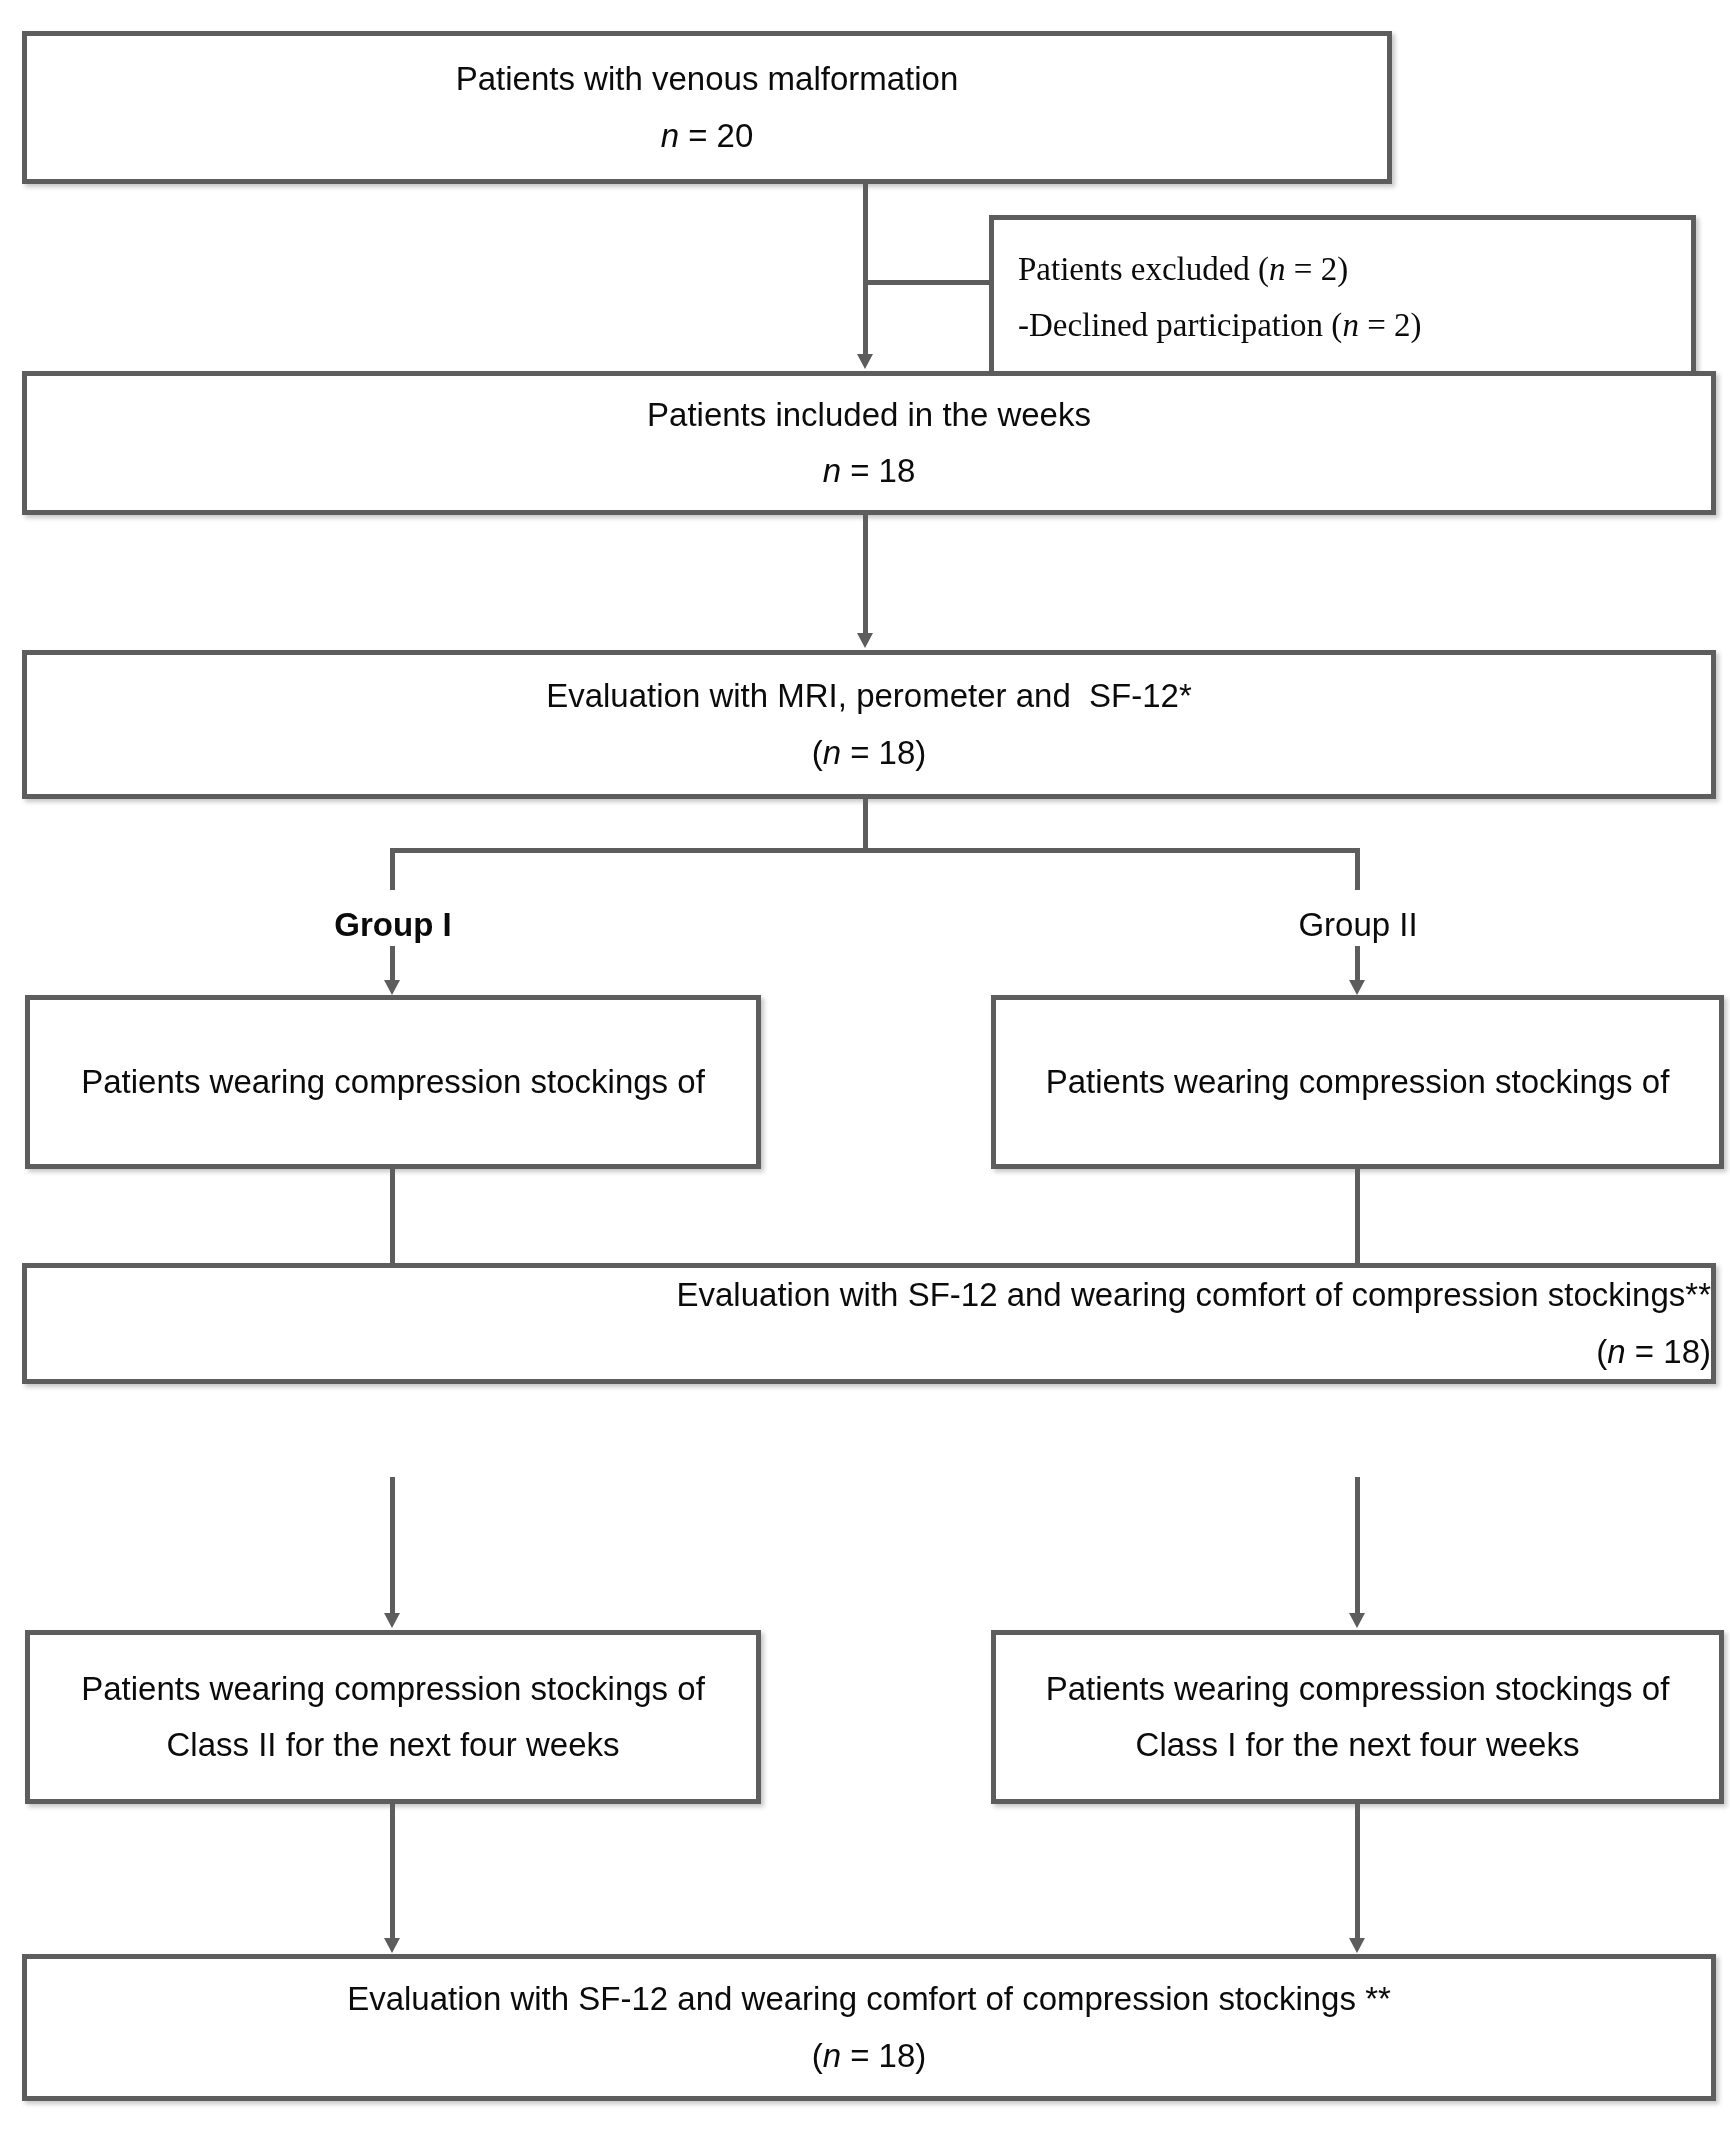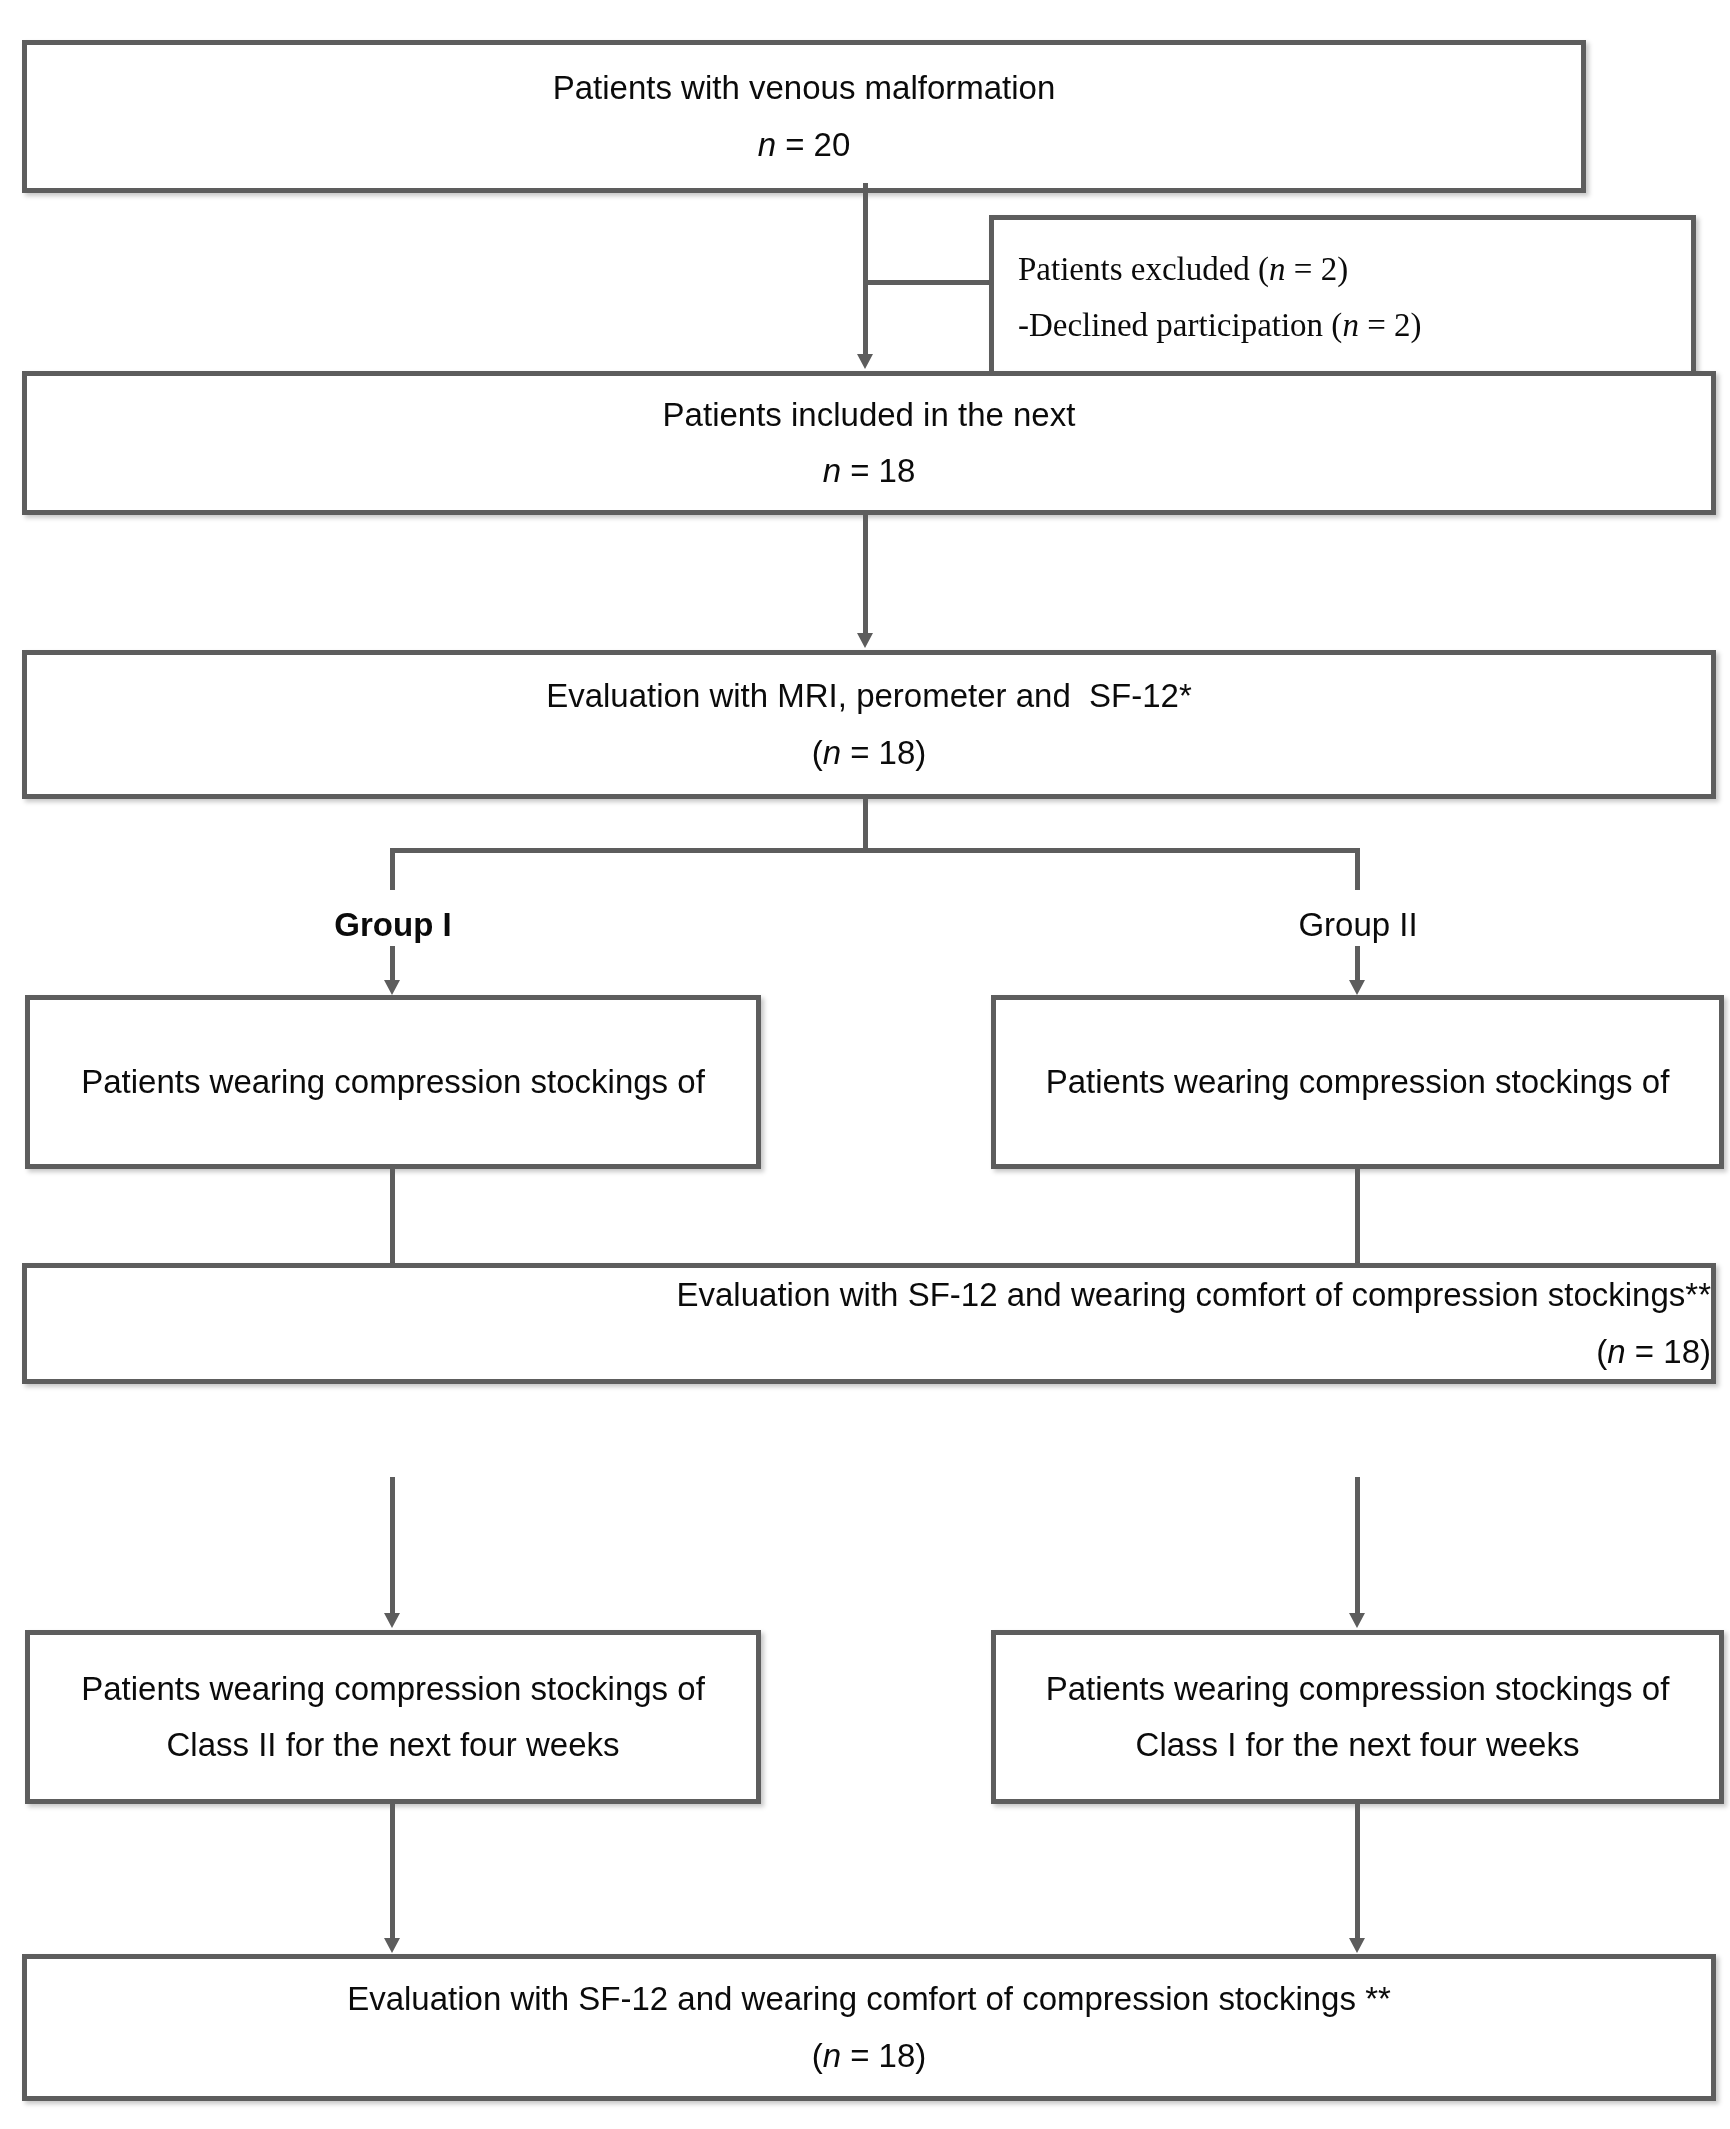--- a/index.html
+++ b/index.html
@@ -51,21 +51,21 @@
     position: absolute;
     width: 198px;
     height: 46px;
     line-height: 46px;
     text-align: center;
     font-size: 33px;
     background: #ffffff;
   }
 
   
-  #box-top        { left: 22px;   top: 40px;   width: 1564px; height: 153px; }
+  #box-top        { left: 22px;   top: 31px;   width: 1370px; height: 153px; }
   #box-excluded   { left: 989px; top: 215px;  width: 707px; height: 164px; font-family: Liberation Serif, serif; }
   #box-included   { left: 22px;   top: 371px;  width: 1694px; height: 144px; }
   #box-eval1      { left: 22px;   top: 650px; width: 1694px; height: 149px; }
   #box-g1a        { left: 25px;   top: 995px; width: 736px; height: 174px; }
   #box-g1b        { left: 991px; top: 995px; width: 733px; height: 174px; }
   #box-eval2      { left: 22px;   top: 1263px; width: 1694px; height: 121px; align-items: flex-end; }
   #box-g2a        { left: 25px;   top: 1630px; width: 736px; height: 174px; }
   #box-g2b        { left: 991px; top: 1630px; width: 733px; height: 174px; }
   #box-eval3      { left: 22px;   top: 1954px; width: 1694px; height: 147px; text-align: center; }
 
@@ -113,21 +113,21 @@
   <div class="ah-down" id="v-top-head"></div>
   <div class="hline" id="h-excl-line"></div>
   <div class="ah-right" id="h-excl-head"></div>
 
   <div class="box left-align" id="box-excluded">
     <div><span class="t">Patients excluded (</span><span class="t it">n</span><span class="t"> = 2)</span></div>
     <div><span class="t">-Declined participation (</span><span class="t it">n</span><span class="t"> = 2)</span></div>
   </div>
 
   <div class="box" id="box-included">
-    <div><span class="t">Patients included in the next</span></div>
+    <div><span class="t">Patients included in the weeks</span></div>
     <div><span class="t it">n</span><span class="t"> = 18</span></div>
   </div>
 
   <div class="vline" id="v-incl-line"></div>
   <div class="ah-down" id="v-incl-head"></div>
 
   <div class="box" id="box-eval1">
     <div><span class="t">Evaluation with MRI, perometer and  SF-12*</span></div>
     <div><span class="t">(</span><span class="t it">n</span><span class="t"> = 18)</span></div>
   </div>

